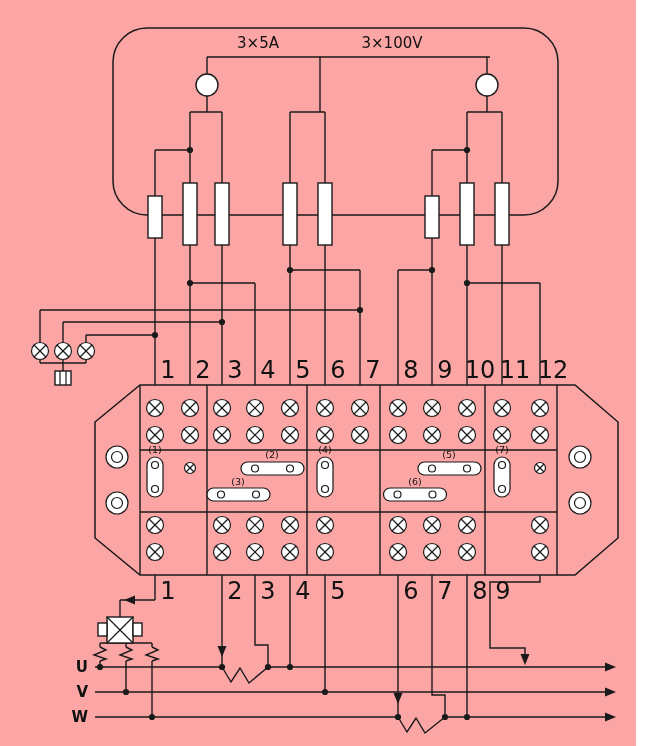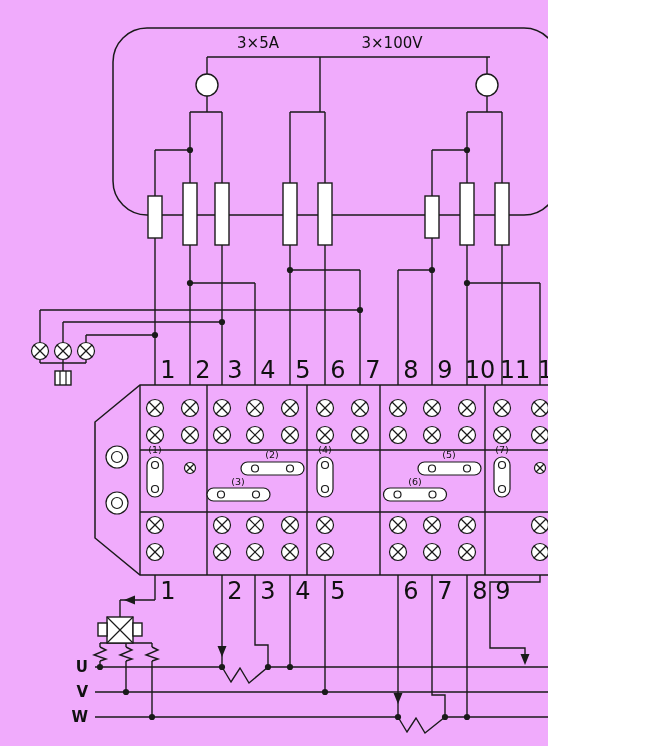--- a/index.html
+++ b/index.html
@@ -1,16 +1,16 @@
 <!DOCTYPE html>
 <html><head>
 <meta charset="utf-8">
 <style>
   html,body { margin:0; padding:0; background:#ffffff; }
-  .page { width:548px; height:746px; background:#f0abfc; position:relative; overflow:hidden; }
+  .page { width:636px; height:746px; background:#fca5a5; position:relative; overflow:hidden; }
   svg { display:block; }
   .wire   { fill:none; stroke:#1a1a1a; stroke-width:1.4; }
   .thin   { fill:none; stroke:#1a1a1a; stroke-width:1.2; }
   .sym    { fill:#ffffff; stroke:#1a1a1a; stroke-width:1.4; }
   .open   { fill:none; stroke:#1a1a1a; stroke-width:1.5; }
   .dotf   { fill:#1a1a1a; stroke:none; }
   .arrow  { fill:#1a1a1a; stroke:none; }
   text { fill:#111111; font-family:"DejaVu Sans", sans-serif; }
   .num   { font-size:24px; text-anchor:middle; }
   .lbl   { font-size:15px; text-anchor:middle; }

